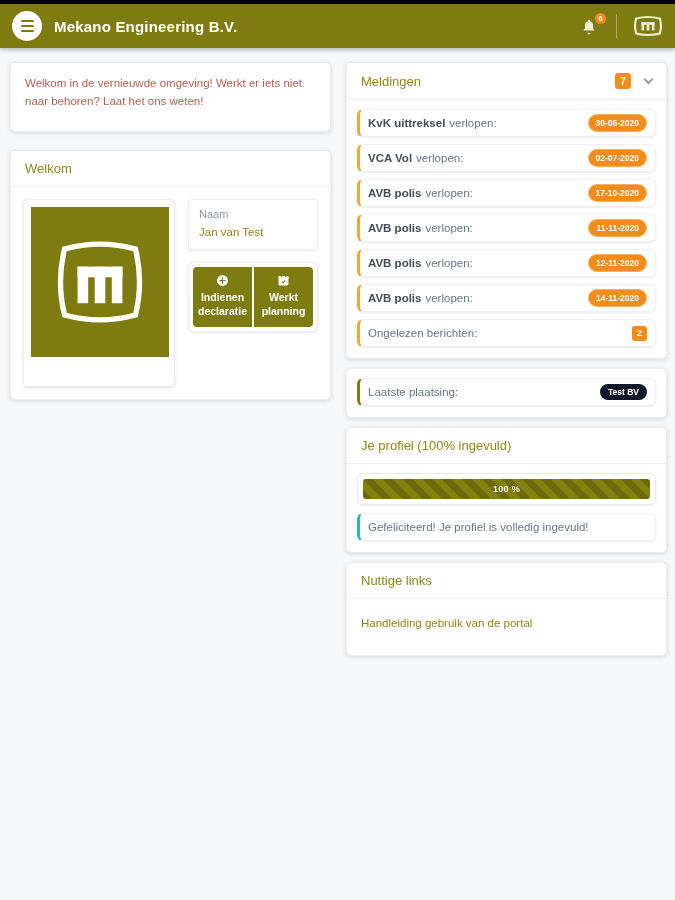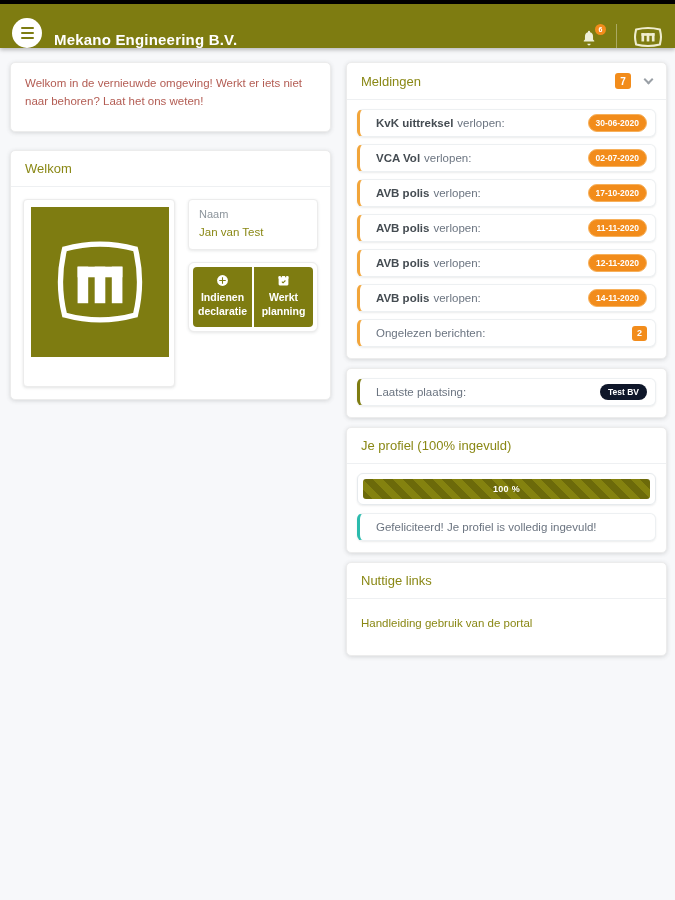--- a/index.html
+++ b/index.html
@@ -8,21 +8,21 @@
     font-family:"Liberation Sans", sans-serif;
     background:#f7f8fa;
     width:675px; height:900px;
     overflow:hidden;
     position:relative;
   }
   .top-strip { height:4px; background:#000; }
   
   .appbar {
     height:44px; background:#7e7c11;
-    display:flex; align-items:flex-end;
+    display:flex; align-items:center;
     padding:0 12px;
     box-shadow:0 2px 4px rgba(0,0,0,.25);
   }
   .hamburger-btn {
     width:30px; height:30px; border-radius:50%;
     background:#fff; display:flex; flex-direction:column;
     align-items:center; justify-content:center; gap:3px;
     cursor:pointer; flex:0 0 auto;
   }
   .hamburger-btn span { display:block; width:13px; height:2px; background:#7e7c11; border-radius:1px; }
@@ -103,21 +103,21 @@
     display:inline-flex; align-items:center; justify-content:center;
   }
   .chevron {
     width:7px; height:7px; margin-left:14px; margin-top:-4px;
     border-right:2px solid #9aa0a6; border-bottom:2px solid #9aa0a6;
     transform:rotate(45deg); cursor:pointer;
   }
   .items-area { padding:9px 10px 4px; }
   .notif-item {
     display:flex; align-items:center;
-    min-height:28px; padding:4px 8px 4px 16px;
+    min-height:28px; padding:4px 8px 4px 8px;
     border:1px solid #edf0f2; border-left:3px solid #f2a53a;
     border-radius:6px; margin-bottom:7px;
     box-shadow:0 1px 2px rgba(60,64,67,.10);
     background:#fff; cursor:pointer;
   }
   .notif-item.olive-border { border-left-color:#7e7c11; }
   .notif-item.teal-border  { border-left-color:#2bbbad; cursor:default; }
   .notif-text { display:flex; gap:4px; flex:1; font-size:11.5px; color:#6b7480; }
   .notif-text b { color:#454c52; }
   .date-pill {

